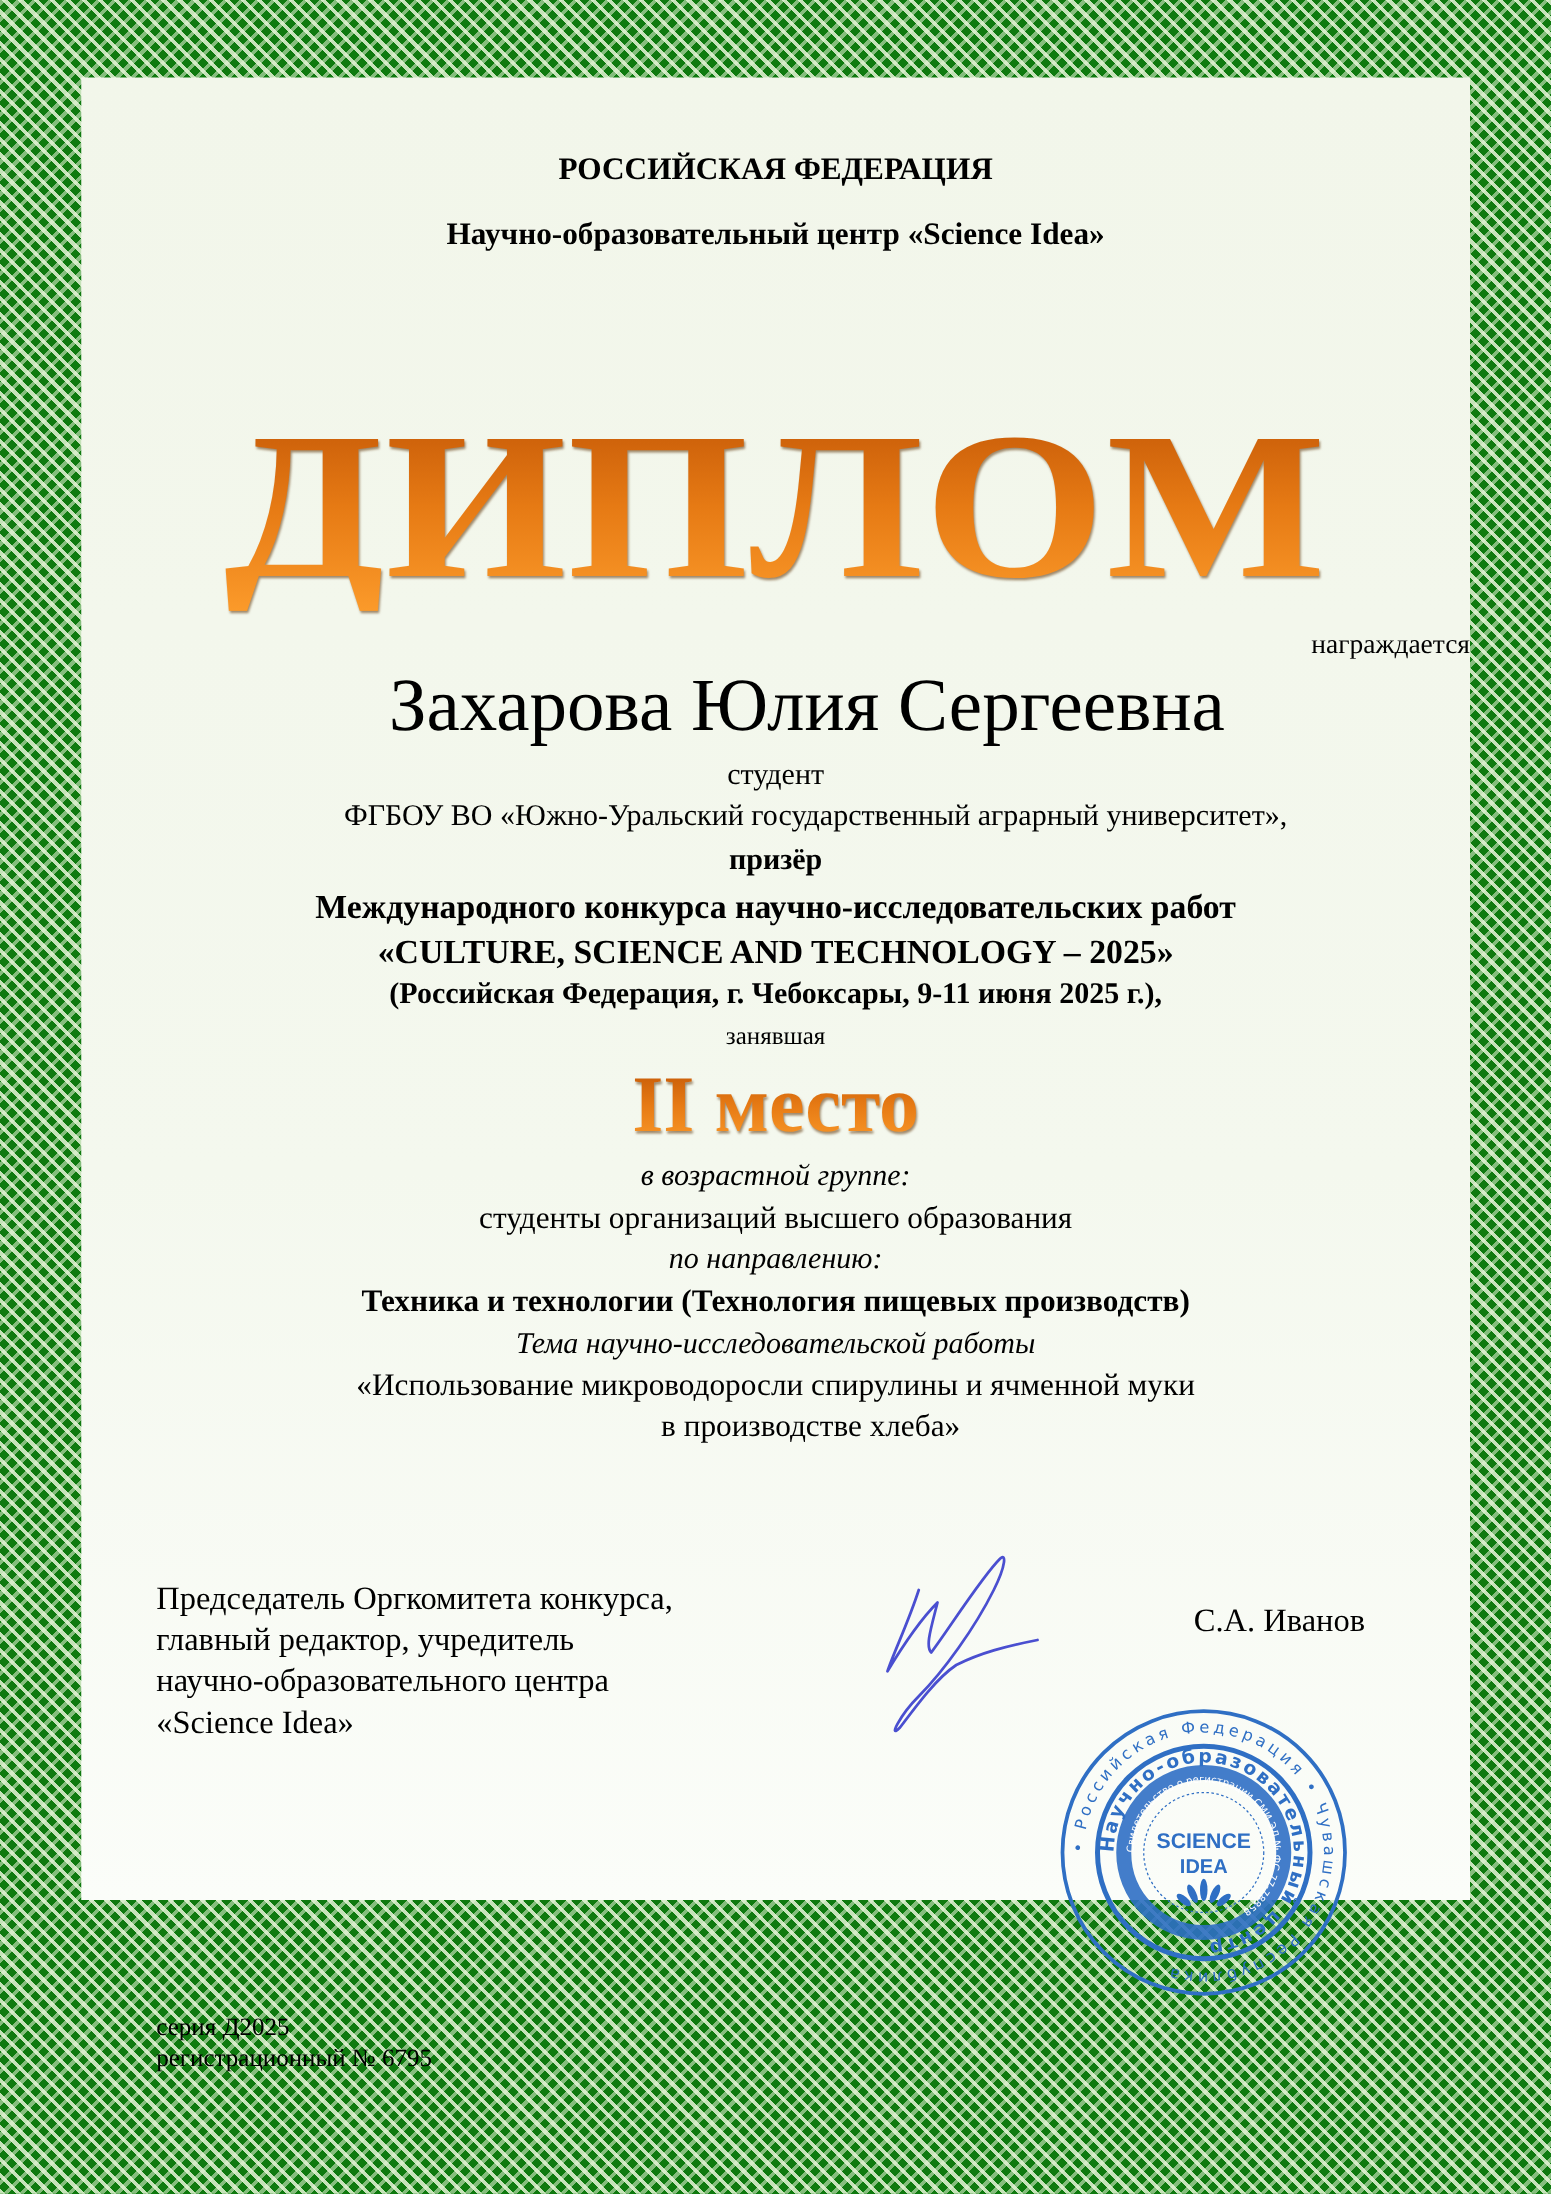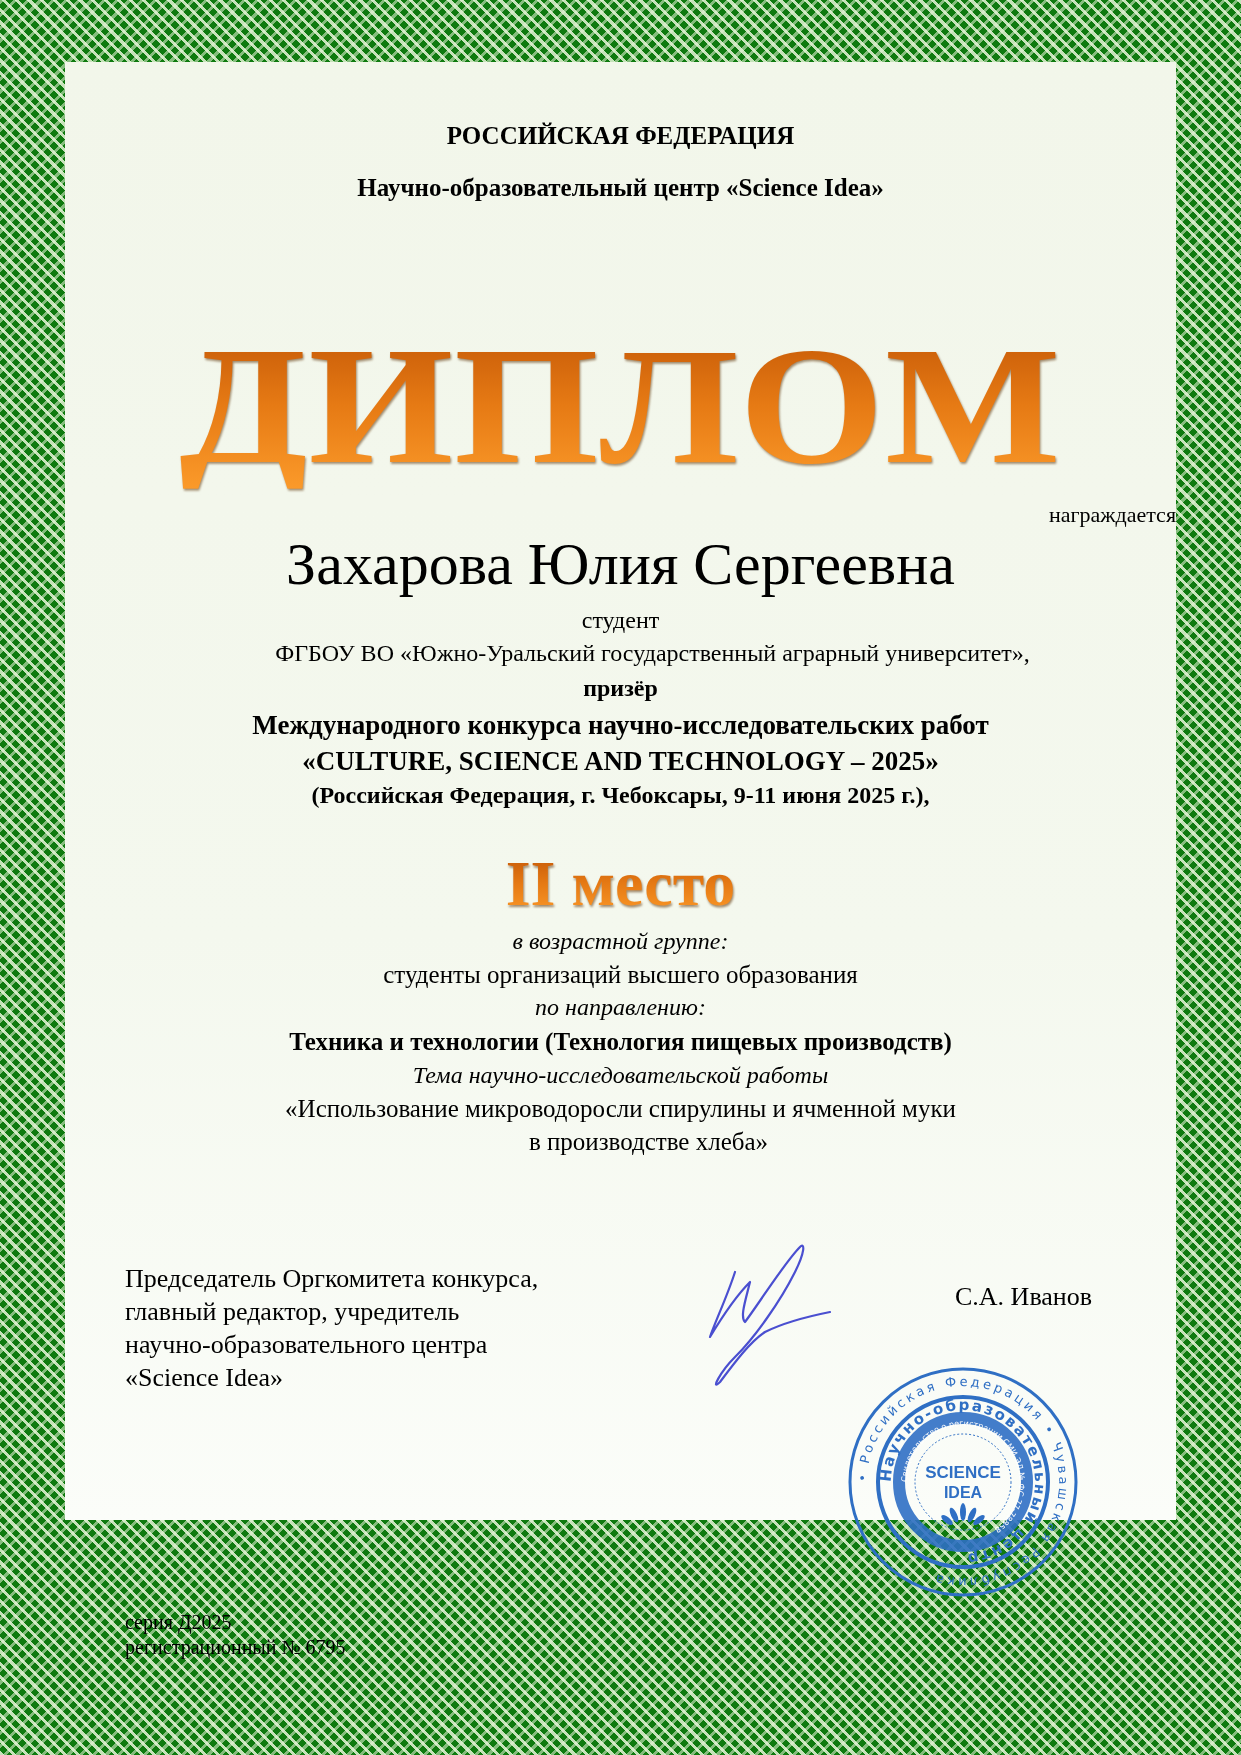--- a/index.html
+++ b/index.html
@@ -39,27 +39,28 @@
 <body>
 
 <div class="panel">
 
   <div class="center b" style="top:60px;font-size:25px;">РОССИЙСКАЯ ФЕДЕРАЦИЯ</div>
   <div class="center b" style="top:112px;font-size:25px;">Научно-образовательный центр «Science Idea»</div>
 
   <div class="center orange title-diploma">ДИПЛОМ</div>
 
   <div class="center" style="top:440px;font-size:22px;text-align:right;">награждается</div>
-  <div class="center" style="top:472px;font-size:60px;line-height:1;">Захарова Юлия Сергеевна</div>
+  <div class="center" style="top:472px;font-size:60px;line-height:1;margin-left:25px;">Захарова Юлия Сергеевна</div>
   <div class="center" style="top:545px;font-size:24px;">студент</div>
   <div class="center" style="top:578px;font-size:24px;padding-left:32px;">ФГБОУ ВО «Южно-Уральский государственный аграрный университет»,</div>
   <div class="center b" style="top:613px;font-size:24px;">призёр</div>
   <div class="center b" style="top:648px;font-size:27px;">Международного конкурса научно-исследовательских работ</div>
   <div class="center b" style="top:684px;font-size:27px;">«CULTURE, SCIENCE AND TECHNOLOGY – 2025»</div>
   <div class="center b" style="top:720px;font-size:24px;">(Российская Федерация, г. Чебоксары, 9-11 июня 2025 г.),</div>
+  <div class="center" style="top:756px;font-size:20px;">занявшая</div>
 
   <div class="center orange place">II место</div>
 
   <div class="center i" style="top:866px;font-size:24px;">в возрастной группе:</div>
   <div class="center" style="top:899px;font-size:25px;">студенты организаций высшего образования</div>
   <div class="center i" style="top:932px;font-size:24px;">по направлению:</div>
   <div class="center b" style="top:966px;font-size:25px;">Техника и технологии (Технология пищевых производств)</div>
   <div class="center i" style="top:1000px;font-size:24px;">Тема научно-исследовательской работы</div>
   <div class="center" style="top:1033px;font-size:25px;">«Использование микроводоросли спирулины и ячменной муки</div>
   <div class="center" style="top:1066px;font-size:25px;padding-left:28px;">в производстве хлеба»</div>

